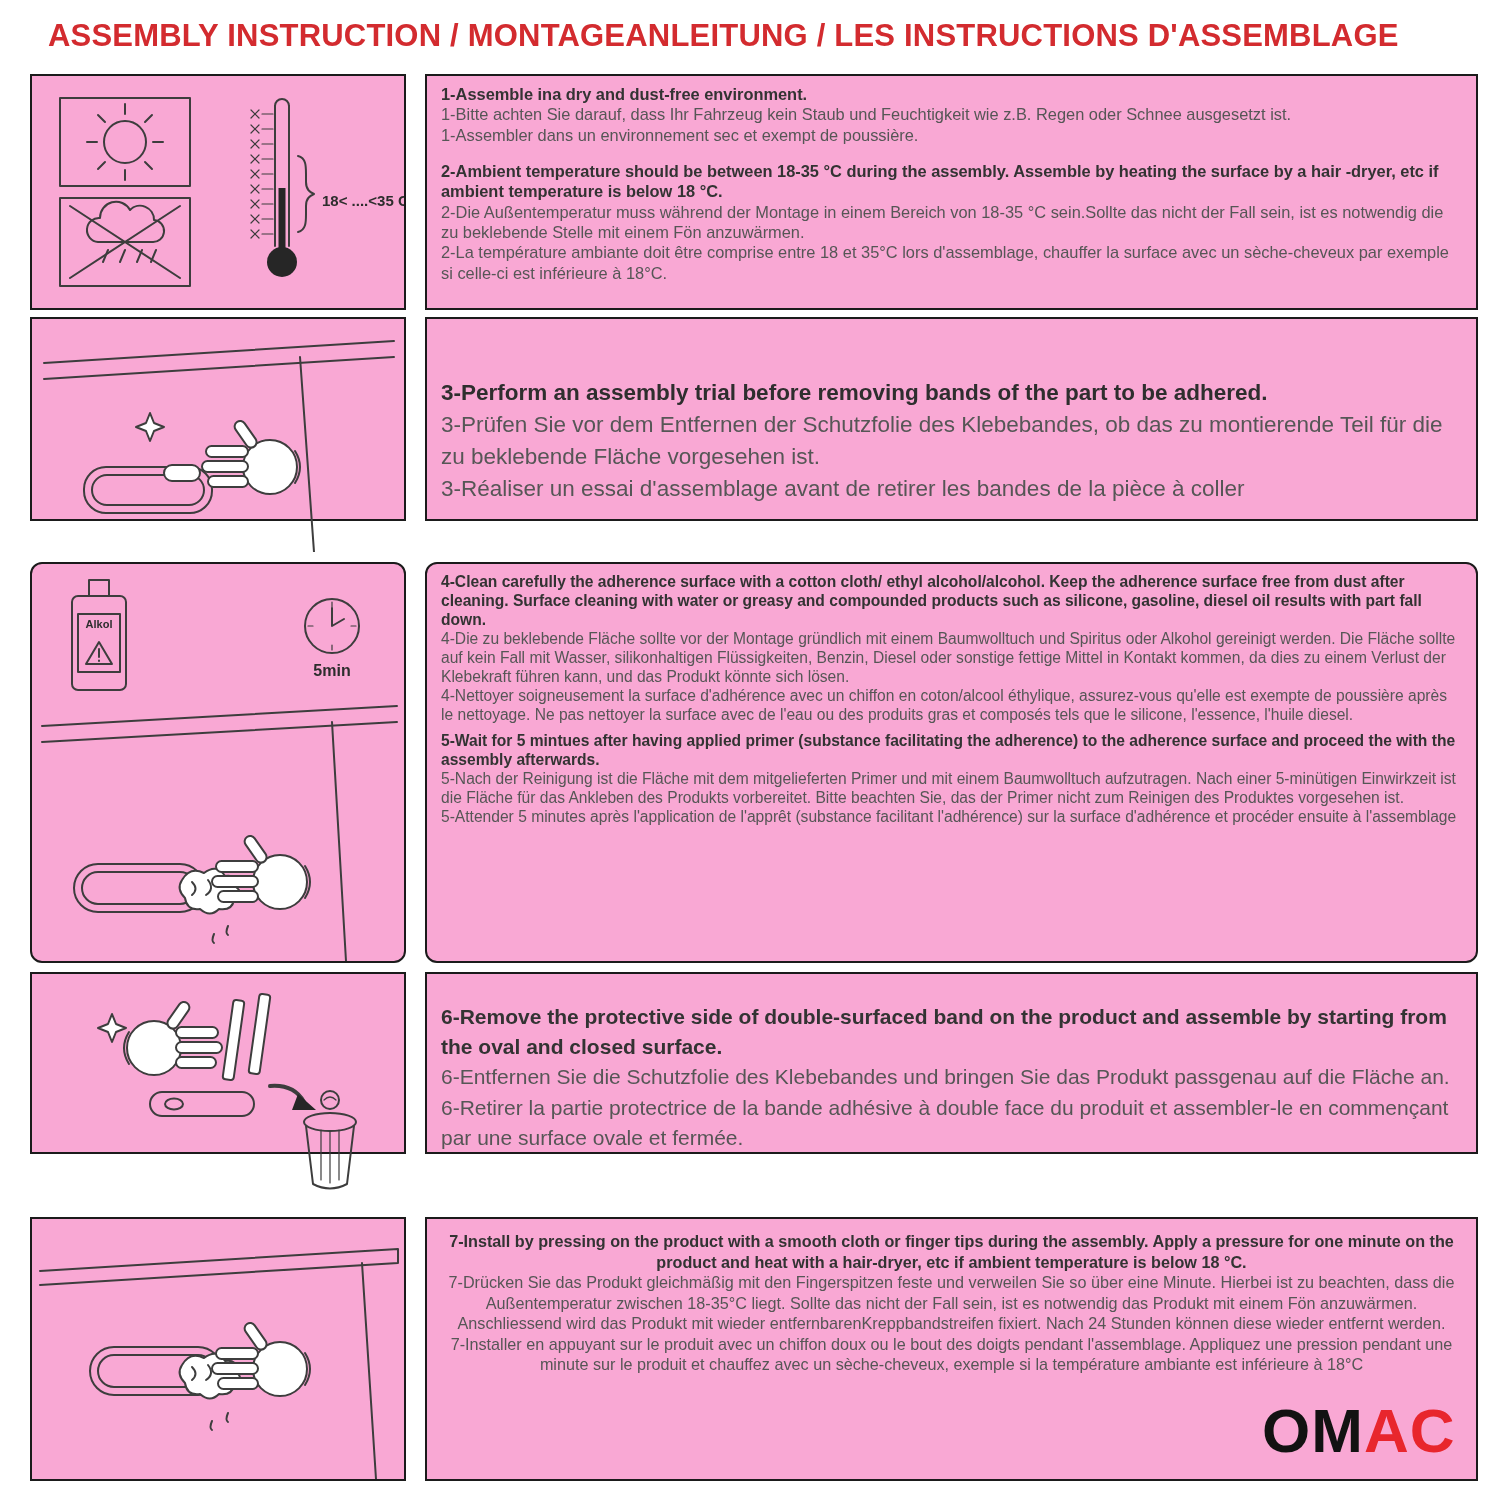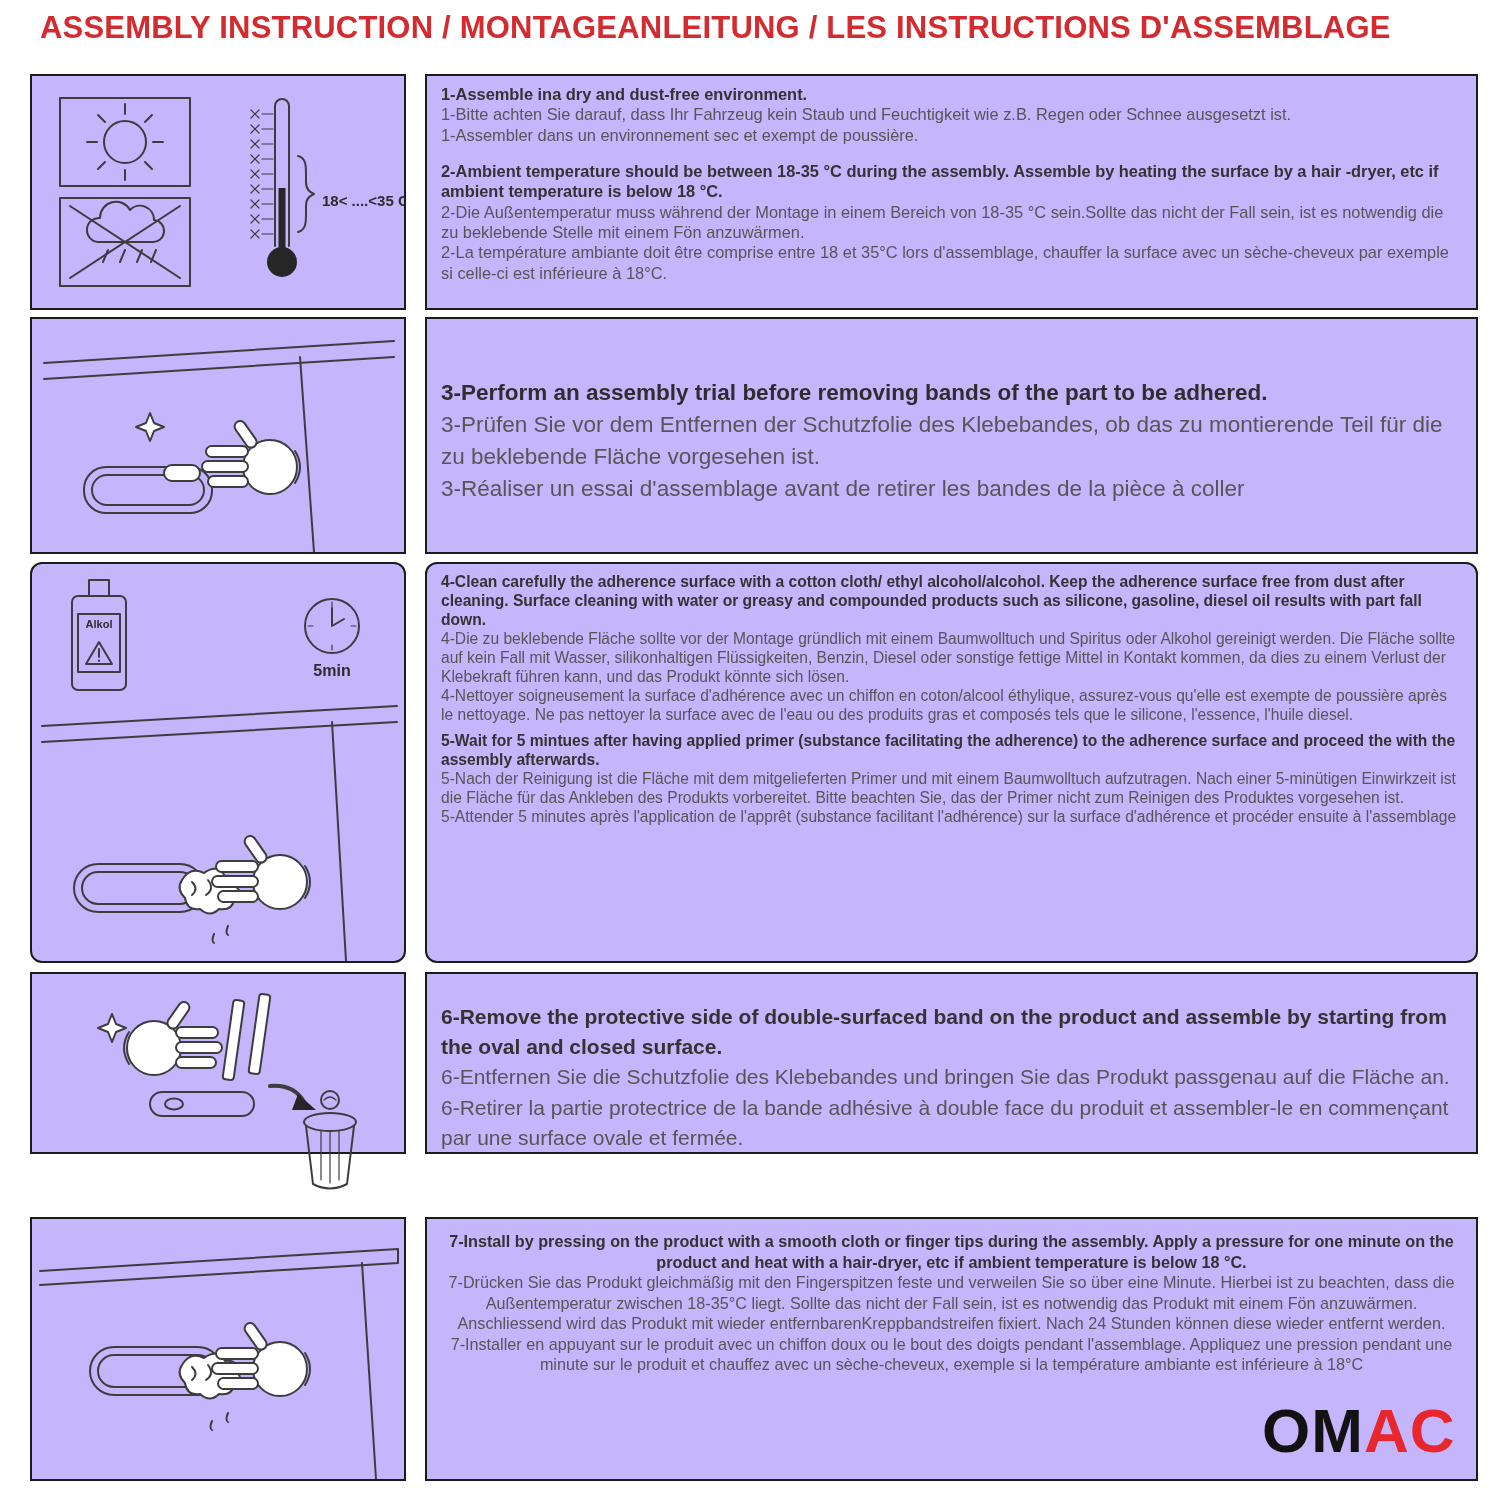--- a/index.html
+++ b/index.html
@@ -1,29 +1,29 @@
 <!DOCTYPE html>
 <html><head>
 <meta charset="utf-8">
 <style>
   html,body{margin:0;padding:0;background:#fff;}
   .page{position:relative;width:1500px;height:1500px;background:#fff;overflow:hidden;
         font-family:"Liberation Sans",sans-serif;color:#3a3a3a;}
-  .title{position:absolute;left:40px;top:10px;margin:0;font-size:31px;font-weight:800;
+  .title{position:absolute;left:40px;top:10px;margin:8px;font-size:31px;font-weight:800;
          color:#d32b2f;letter-spacing:.2px;white-space:nowrap;}
-  .box{position:absolute;border:2px solid #1b1b1b;background:#c4b5fd;box-sizing:border-box;}
+  .box{position:absolute;border:2px solid #1b1b1b;background:#f9a8d4;box-sizing:border-box;}
   .illus{left:30px;width:376px;}
   .text{left:425px;width:1053px;padding:8px 14px;overflow:hidden;}
   p{margin:0;}
   .en{font-weight:700;color:#333;}
   .de,.fr{color:#565656;font-weight:400;}
   .group + .group{margin-top:16px;}
   
   .r1{top:74px;height:236px;}
-  .r2{top:317px;height:237px;}
+  .r2{top:317px;height:204px;}
   .r3{top:562px;height:401px;border-radius:12px;}
   .r4{top:972px;height:182px;}
   .r5{top:1217px;height:264px;text-align:center;}
   
   .r1.text{font-size:16.4px;line-height:1.24;}
   .r2.text{font-size:22.5px;line-height:1.42;padding-top:58px;}
   .r2 .en{font-weight:800;color:#2e2e2e;}
   .r3.text{font-size:15.6px;line-height:1.22;}
   .r3 .group + .group{margin-top:7px;}
   .r4.text{font-size:21px;line-height:1.44;padding-top:28px;}

